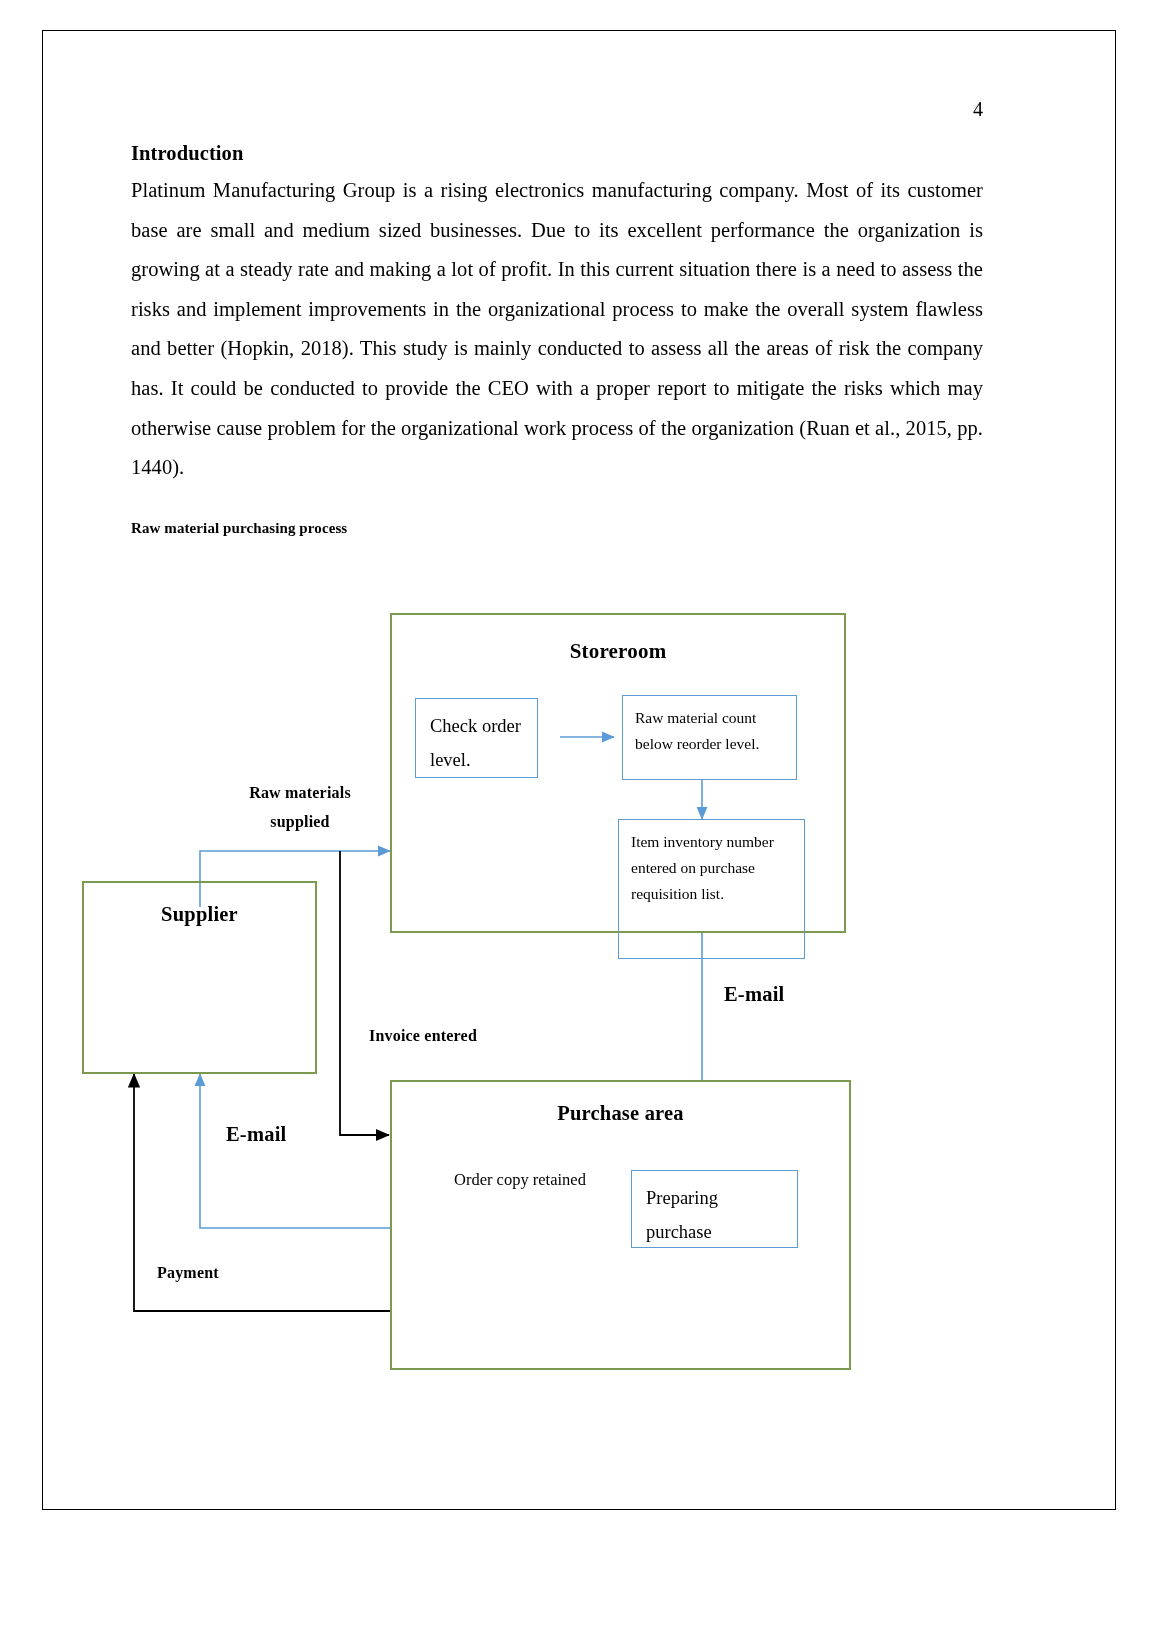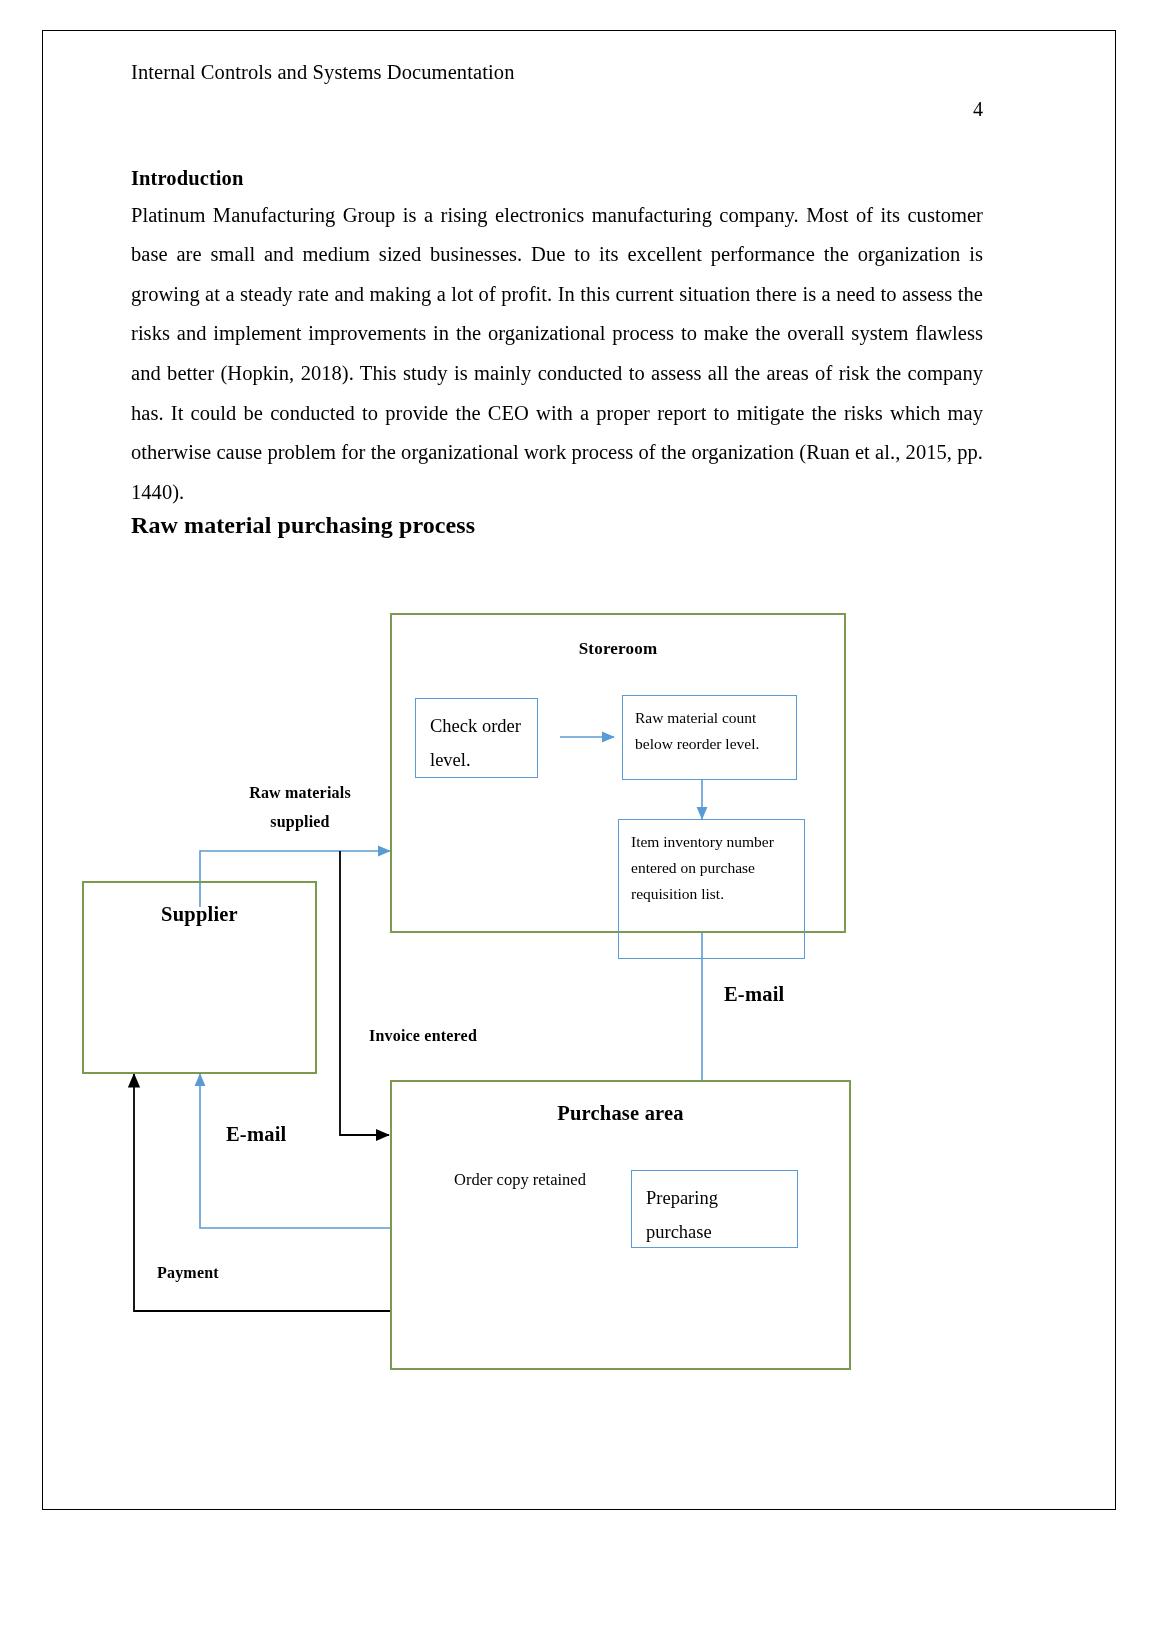--- a/index.html
+++ b/index.html
@@ -57,21 +57,22 @@
   .body-paragraph {
     font-size: 20.5px;
     line-height: 39.6px;
     text-align: justify;
     text-justify: inter-word;
     margin-top: 6px;
     letter-spacing: 0.05px;
   }
   .heading-2 {
     font-weight: bold;
-    font-size: 24px;
+    font-size: 15px;
+    margin-top: 32px;
     letter-spacing: 0.1px;
   }
 
   
   .diagram {
     position: absolute;
     left: 42px;
     top: 585px;
     width: 1074px;
     height: 830px;
@@ -92,21 +93,21 @@
     border: 2px solid #7C9A4F;
   }
   .inner-box {
     border: 1.5px solid #5B9BD5;
   }
   .container-title {
     position: absolute;
     width: 100%;
     text-align: center;
     font-weight: bold;
-    font-size: 17px;
+    font-size: 21px;
     letter-spacing: 0.2px;
   }
   .container-title.large {
     font-size: 20.5px;
   }
   .inner-text {
     font-size: 18.5px;
     line-height: 34px;
     padding: 10px 14px;
     box-sizing: border-box;
@@ -137,21 +138,20 @@
 </style>
 </head>
 <body>
 
 <div class="page">
 
   <div class="page-border"></div>
 
   <div class="content">
 
-    <div class="doc-header">Internal Controls and Systems Documentation</div>
 
     <div class="page-number">4</div>
 
     <div class="section-heading">Introduction</div>
 
     <div class="body-paragraph">Platinum Manufacturing Group is a rising electronics manufacturing company. Most of its customer base are small and medium sized businesses. Due to its excellent performance the organization is growing at a steady rate and making a lot of profit. In this current situation there is a need to assess the risks and implement improvements in the organizational process to make the overall system flawless and better (Hopkin, 2018). This study is mainly conducted to assess all the areas of risk the company has. It could be conducted to provide the CEO with a proper report to mitigate the risks which may otherwise cause problem for the organizational work process of the organization (Ruan et al., 2015, pp. 1440).</div>
 
     <div class="heading-2">Raw material purchasing process</div>
 
   </div>

